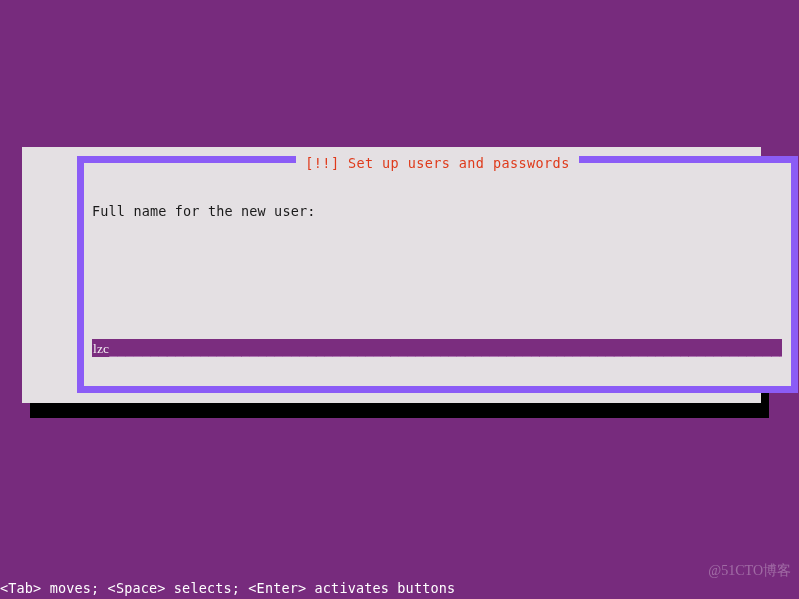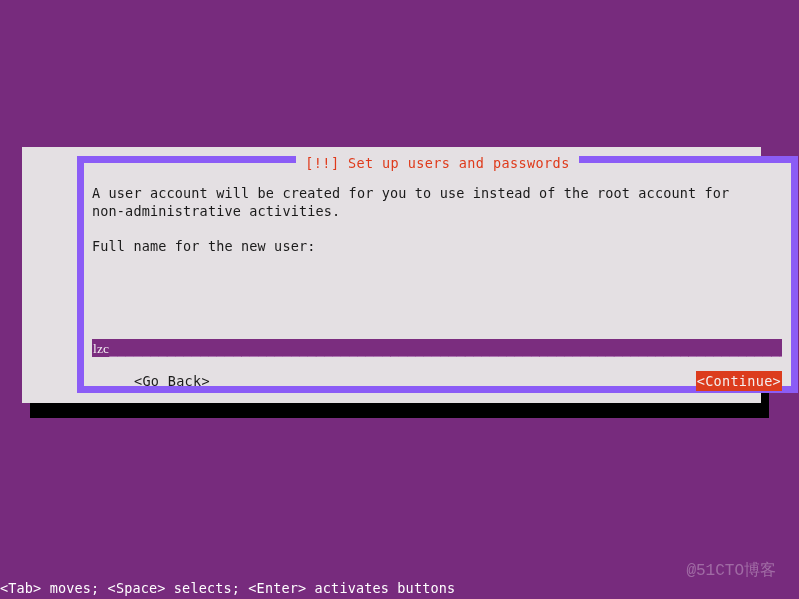--- a/index.html
+++ b/index.html
@@ -169,24 +169,24 @@
     color: #ffffff;
     font-size: 13.5px;
     line-height: 18px;
     letter-spacing: 0.15px;
     white-space: pre;
   }
 
   
   .watermark {
     position: absolute;
-    right: 23px;
+    right: 8px;
     bottom: 19px;
-    font-family: Liberation Mono, monospace;
-    font-size: 16px;
+    font-family: Liberation Serif, serif;
+    font-size: 14px;
     line-height: 18px;
     color: rgba(255,255,255,0.30);
     white-space: pre;
     user-select: none;
   }
 </style>
 </head>
 <body>
 
 <div id="screen">
@@ -194,33 +194,27 @@
   <div class="dialog-shadow"></div>
 
   <div class="dialog">
     <div class="dialog-frame">
 
       <div class="dialog-titlebar">
         <span class="dialog-title">[!!] Set up users and passwords</span>
       </div>
 
       <div class="dialog-body">
-        <p class="para">A user account will be created for you to use instead of the root account for
-non-administrative activities.</p>
         <div class="field-label">Full name for the new user:</div>
       </div>
 
       <div class="input-row">
         <div class="input-field"><span class="input-value">lzc</span><span class="input-fill">_____________________________________________________________________________________</span></div>
       </div>
 
-      <div class="btn-row">
-        <span class="btn btn-back">&lt;Go Back&gt;</span>
-        <span class="btn btn-continue">&lt;Continue&gt;</span>
-      </div>
 
     </div>
   </div>
 
   <div class="statusbar">&lt;Tab&gt; moves; &lt;Space&gt; selects; &lt;Enter&gt; activates buttons</div>
 
   <div class="watermark">@51CTO博客</div>
 
 </div>
 

